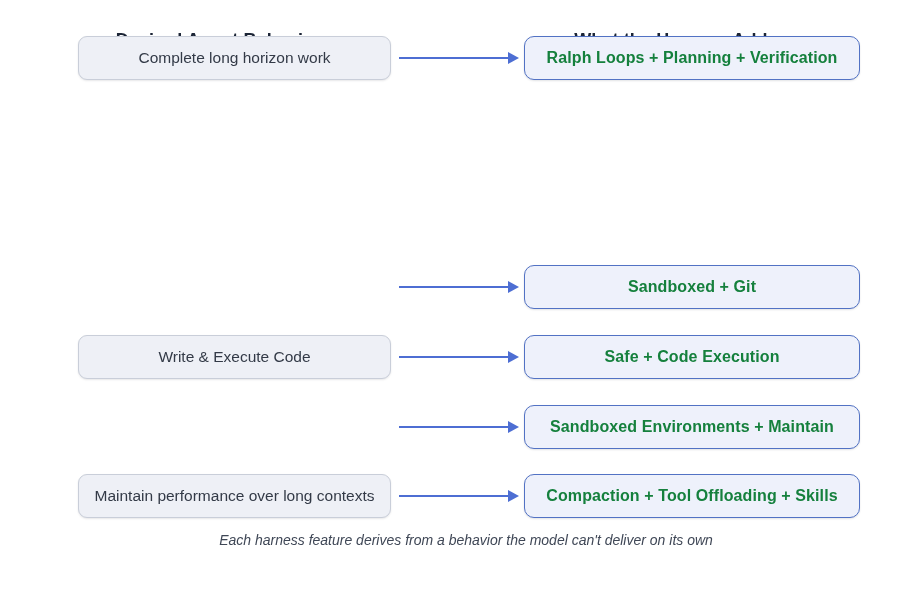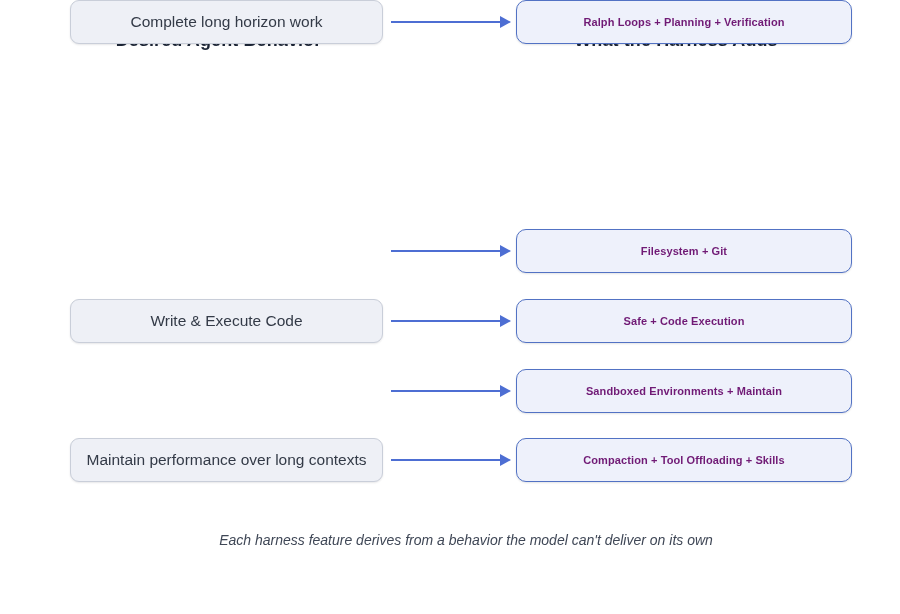--- a/index.html
+++ b/index.html
@@ -22,23 +22,24 @@
     font-size: 18px;
     font-weight: 700;
     color: #1c2536;
     letter-spacing: 0.1px;
   }
   .col-header.left  { left: 62px;  width: 313px; }
   .col-header.right { left: 508px; width: 336px; }
 
   .row {
     position: absolute;
-    left: 8px;
+    left: 16px;
     width: 836px;
     height: 44px;
+    margin-top: 36px;
   }
   .row:nth-of-type(1) { top: 90px; }
   .row:nth-of-type(2) { top: 160px; }
   .row:nth-of-type(3) { top: 229px; }
   .row:nth-of-type(4) { top: 299px; }
   .row:nth-of-type(5) { top: 369px; }
   .row:nth-of-type(6) { top: 438px; }
 
   .behavior-box {
     position: absolute;
@@ -62,23 +63,23 @@
     width: 336px;
     height: 44px;
     box-sizing: border-box;
     background: #eef1fb;
     border: 1.5px solid #5272c4;
     border-radius: 10px;
     box-shadow: 0 1px 2px rgba(16,24,40,0.12);
     display: flex;
     align-items: center;
     justify-content: center;
-    font-size: 11px;
+    font-size: 16px;
     font-weight: 700;
-    color: #701a75;
+    color: #15803d;
     letter-spacing: 0.1px;
   }
   .arrow {
     position: absolute;
     left: 383px;
     top: 21px;
     width: 110px;
     height: 2px;
     background: #4d6ed3;
   }
@@ -108,21 +109,21 @@
 </head>
 <body>
 
 <div class="canvas">
 
   <div class="col-header left">Desired Agent Behavior</div>
   <div class="col-header right">What the Harness Adds</div>
 
   <div class="row">
     <div class="arrow"></div>
-    <div class="harness-box">Filesystem + Git</div>
+    <div class="harness-box">Sandboxed + Git</div>
   </div>
 
   <div class="row">
     <div class="behavior-box">Write &amp; Execute Code</div>
     <div class="arrow"></div>
     <div class="harness-box">Safe + Code Execution</div>
   </div>
 
   <div class="row">
     <div class="arrow"></div>

